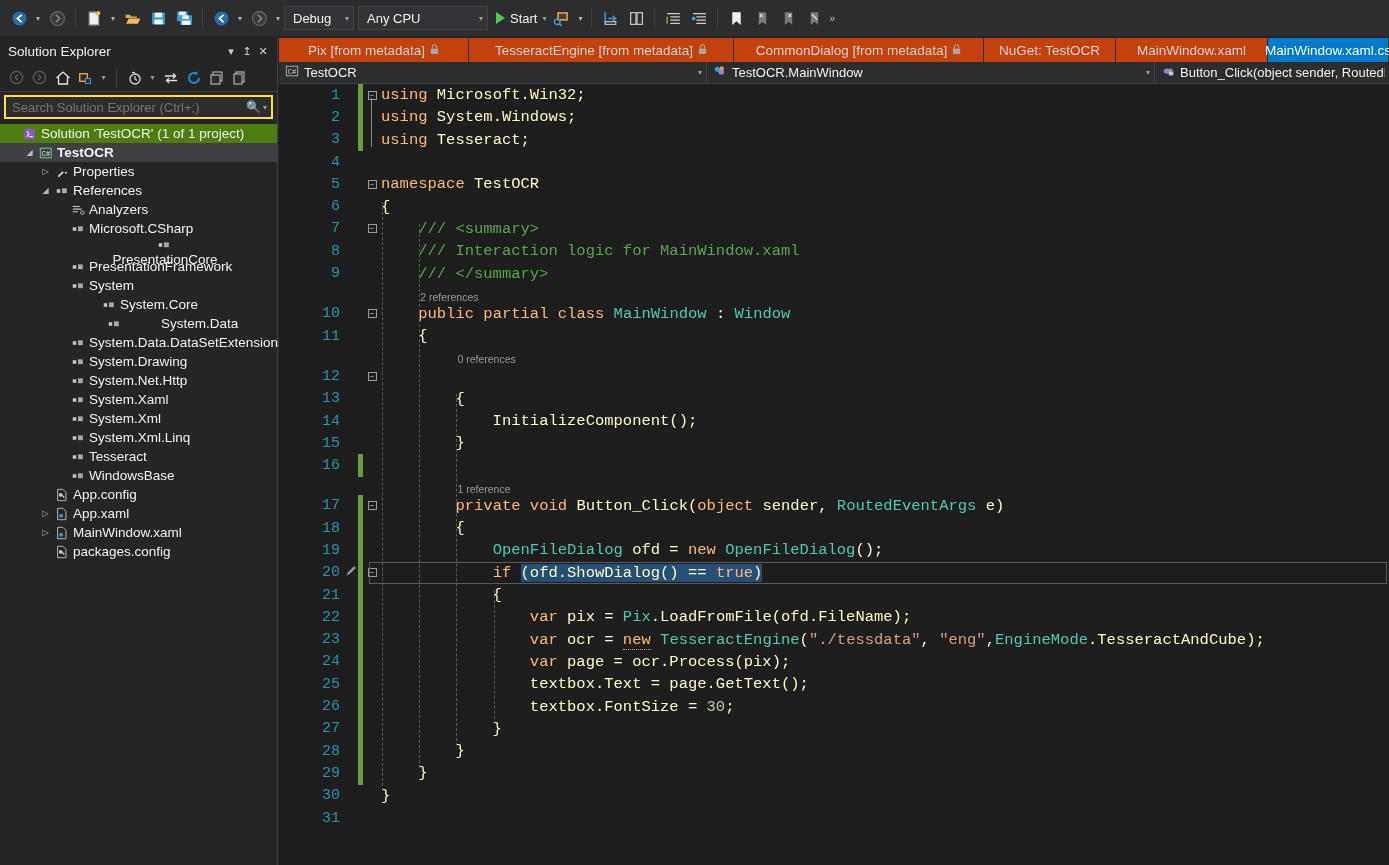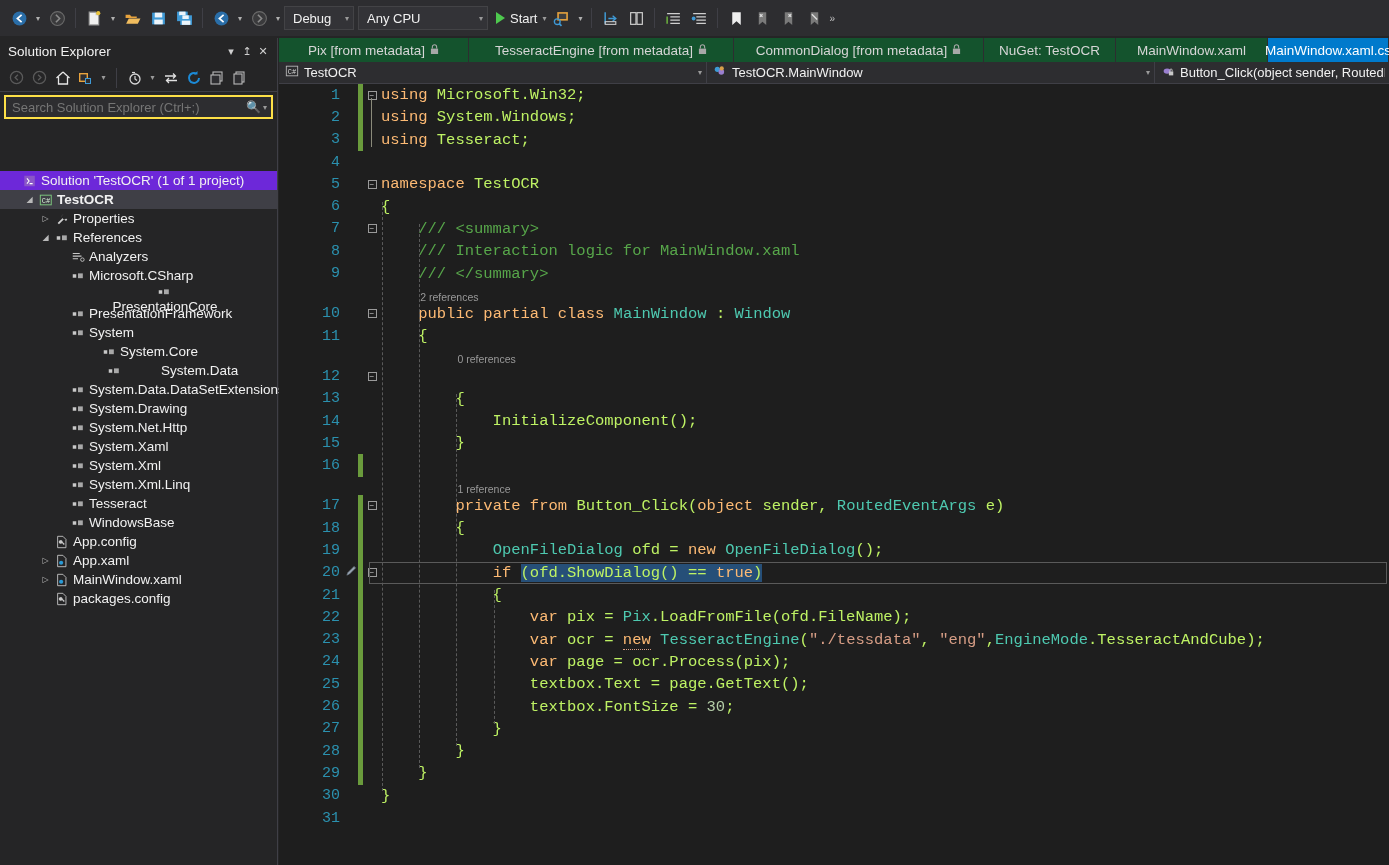--- a/index.html
+++ b/index.html
@@ -70,30 +70,30 @@
   .se-search input {
     flex: 1; background: transparent; border: none; outline: none;
     color: #9a9a9a; font-family: "Liberation Sans", sans-serif; font-size: 13px;
   }
   .tree { padding-top: 3px; font-size: 13.5px; }
   .row {
     height: 19px; display: flex; align-items: center; white-space: nowrap;
     color: #f1f1f1; padding-right: 4px;
   }
   .row.sel { background: #3f3f46; }
-  .row.sel2 { background: #6d28d9; margin-top: 47px; }
+  .row.sel2 { background: #4d7c0f; }
   .tw { width: 15px; text-align: center; color: #b9b9b9; font-size: 8px; flex: none; }
   .ico { width: 17px; display: flex; align-items: center; justify-content: center; flex: none; }
   .lbl { margin-left: 3px; }
   .lbl.b { font-weight: bold; }
 
   
   .tabstrip {
     position: absolute; left: 279px; top: 38px; width: 1110px; height: 24px;
-    background: #14532d; display: flex; align-items: stretch;
+    background: #c2410c; display: flex; align-items: stretch;
   }
   .tab {
     display: flex; align-items: center; gap: 5px; padding: 0 14px;
     color: #d6d6d6; font-size: 13.5px; white-space: nowrap; border-right: 1px solid #2d2d30;
   }
   .tab.active { background: #007acc; color: #ffffff; }
   .lock { font-size: 10px; color: #a8a8a8; }
 
   
   .navbar {
@@ -146,21 +146,21 @@
   .curline {
     position: absolute; left: 90px; right: 2px; height: 22px;
     border: 1px solid #5a5a5a; pointer-events: none;
   }
   
   .kw { color: #fdba74; }
   .kwc { color: #4ec9b0; }  
   .cmt { color: #57a64a; }
   .str { color: #d69d85; }
   .num { color: #b5cea8; }
-  .id { color: #bef264; margin-top: 12px; }
+  .id { color: #fef9c3; margin-top: 12px; }
   .sel { background: #264f78; }
   .squig { border-bottom: 1px dotted #d69d85; }
   .ig { position: absolute; width: 1px; border-left: 1px dashed #5a5a5a; }
   .vbrace { position: absolute; border-left: 1px solid #7a7a7a; width: 1px; }
 </style>
 </head>
 <body>
 
 <div id="app">
 
@@ -819,21 +819,21 @@
           <span style="width: 176.4px; flex: 0 0 auto;"></span>
           <span class="cl-txt">1 reference</span>
         </div>
         <div class="ln-line">
           <span class="gut-num">17</span>
           <span class="gut-edit"></span>
           <span class="gut-change mod"></span>
           <span class="gut-fold">
             <span class="fold-box">−</span>
           </span>
-          <span class="code"><span class="id">        </span><span class="kw">private</span><span class="id"> </span><span class="kw">from</span><span class="id"> Button_Click(</span><span class="kw">object</span><span class="id"> sender, </span><span class="kwc">RoutedEventArgs</span><span class="id"> e)</span></span>
+          <span class="code"><span class="id">        </span><span class="kw">private</span><span class="id"> </span><span class="kw">void</span><span class="id"> Button_Click(</span><span class="kw">object</span><span class="id"> sender, </span><span class="kwc">RoutedEventArgs</span><span class="id"> e)</span></span>
         </div>
         <div class="ln-line">
           <span class="gut-num">18</span>
           <span class="gut-edit"></span>
           <span class="gut-change mod"></span>
           <span class="gut-fold"></span>
           <span class="code"><span class="id">        {</span></span>
         </div>
         <div class="ln-line">
           <span class="gut-num">19</span>

